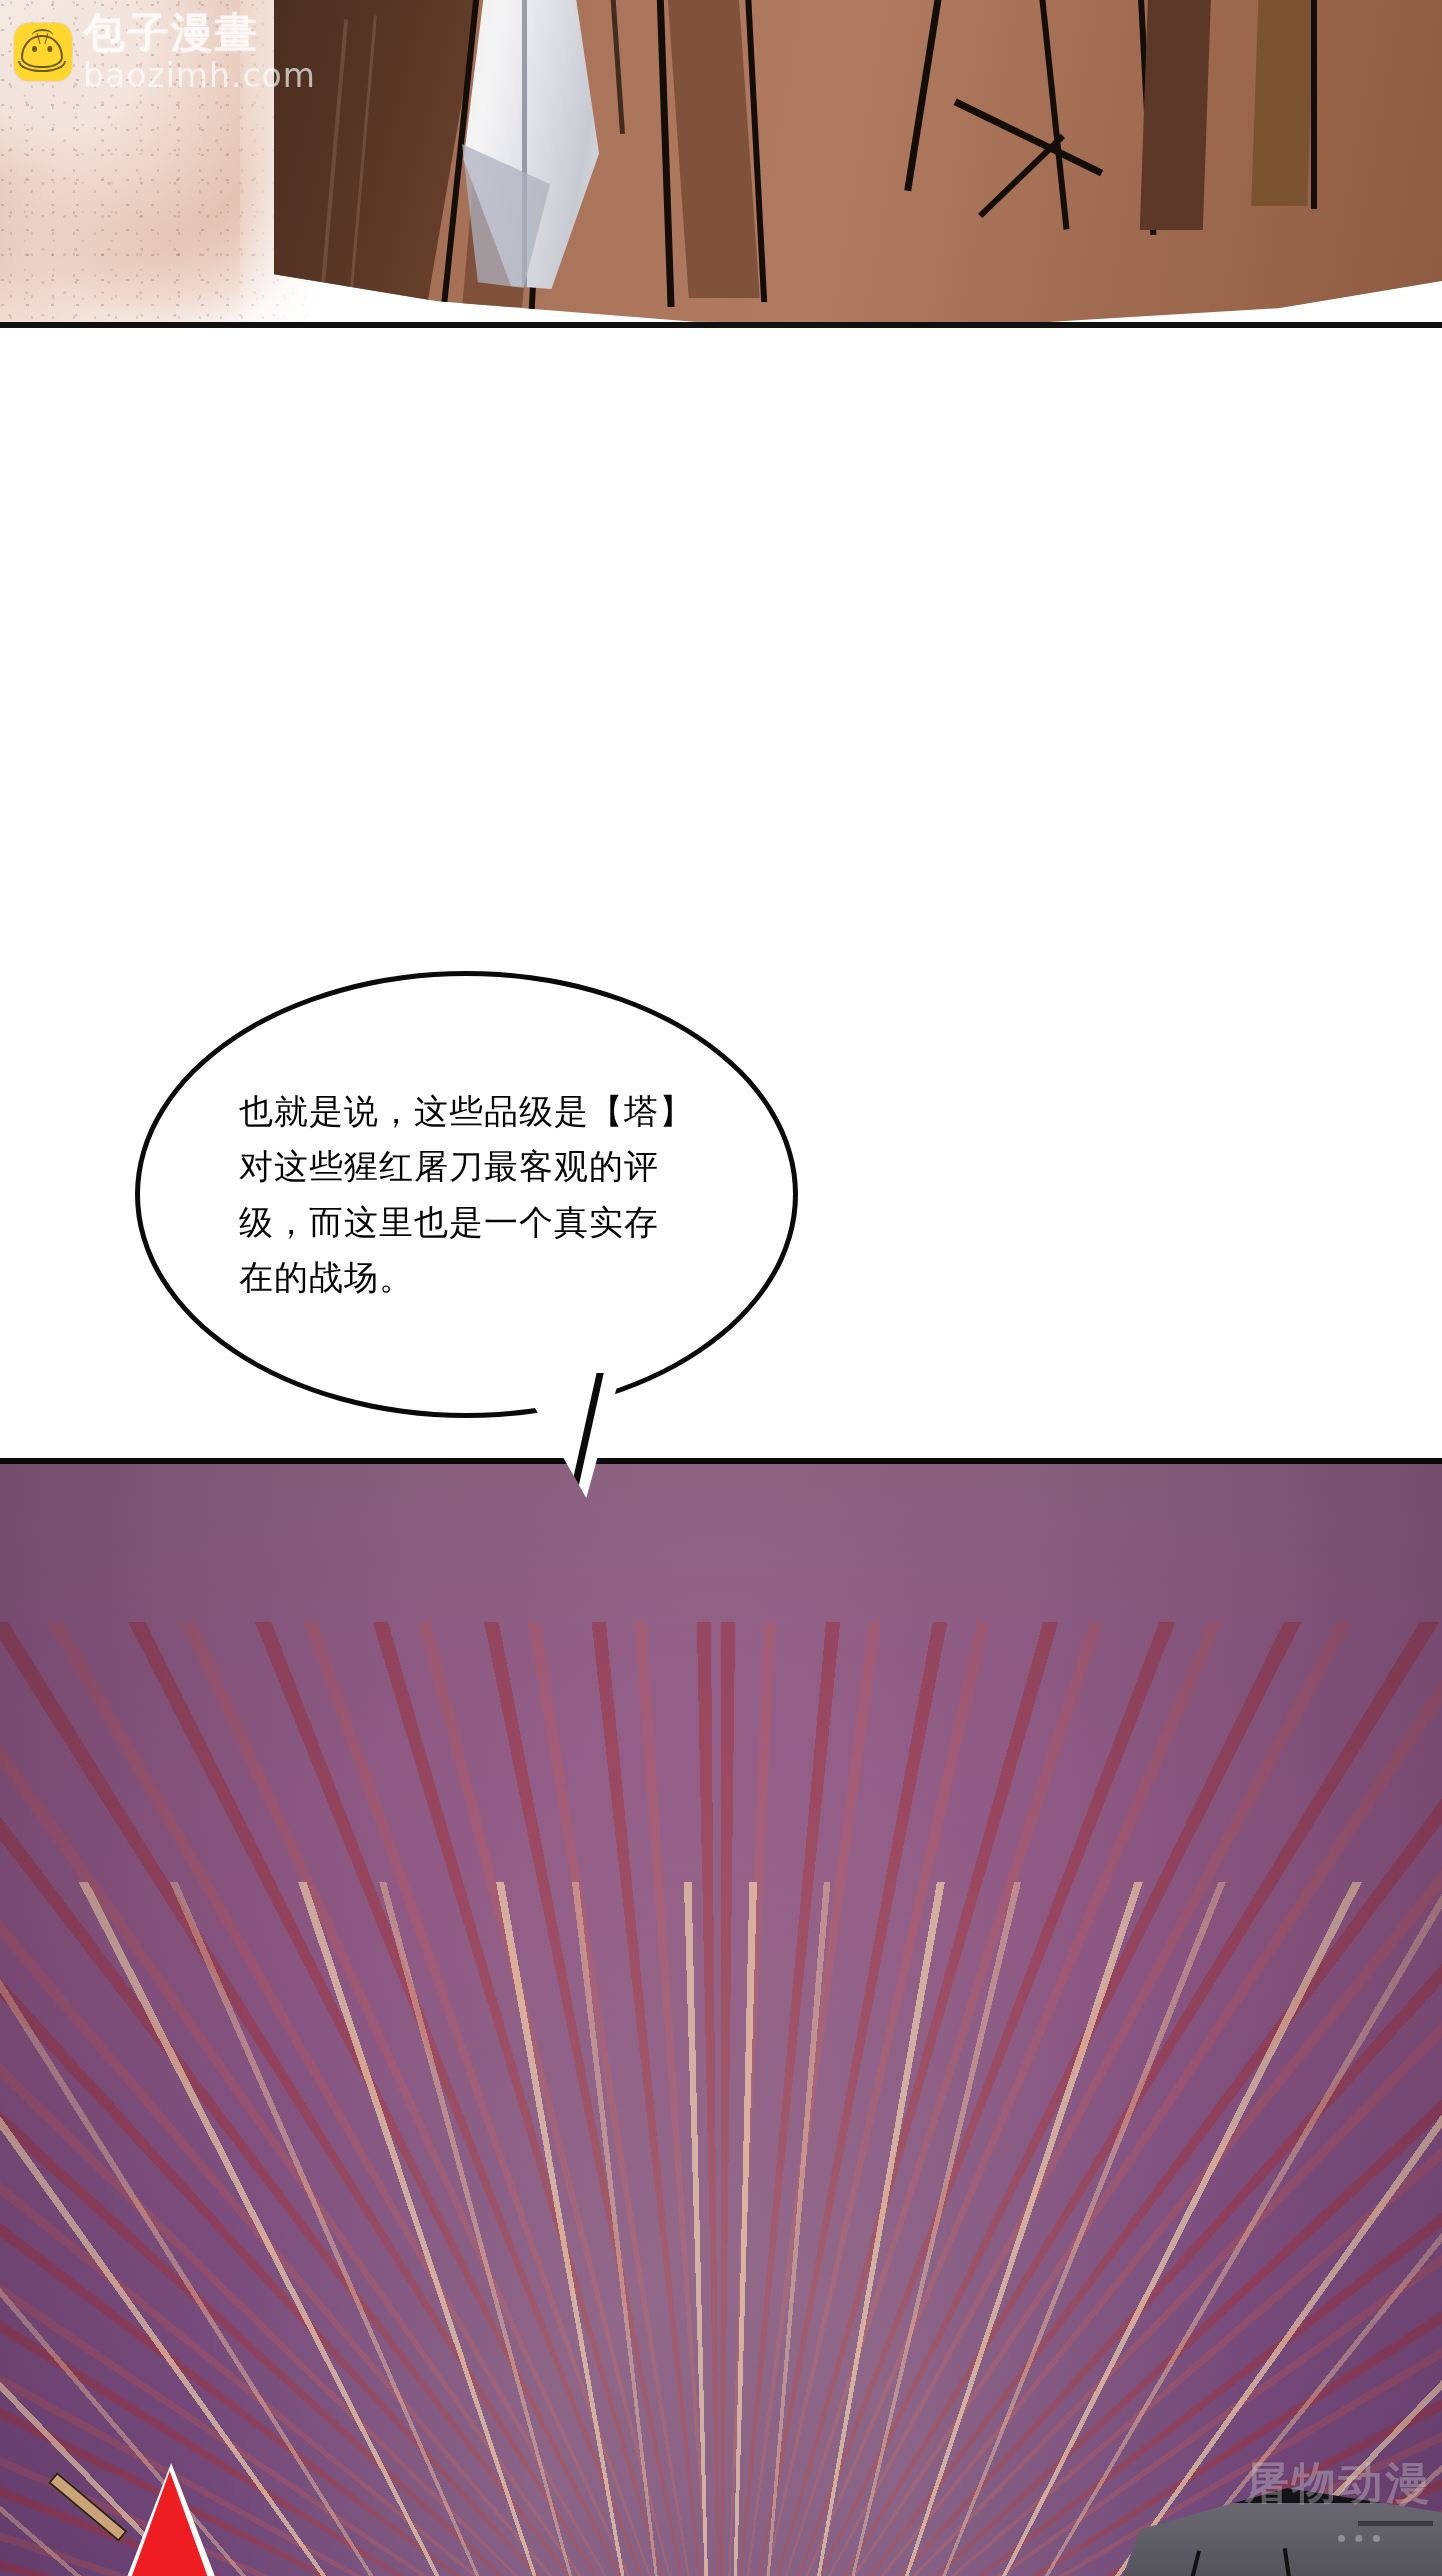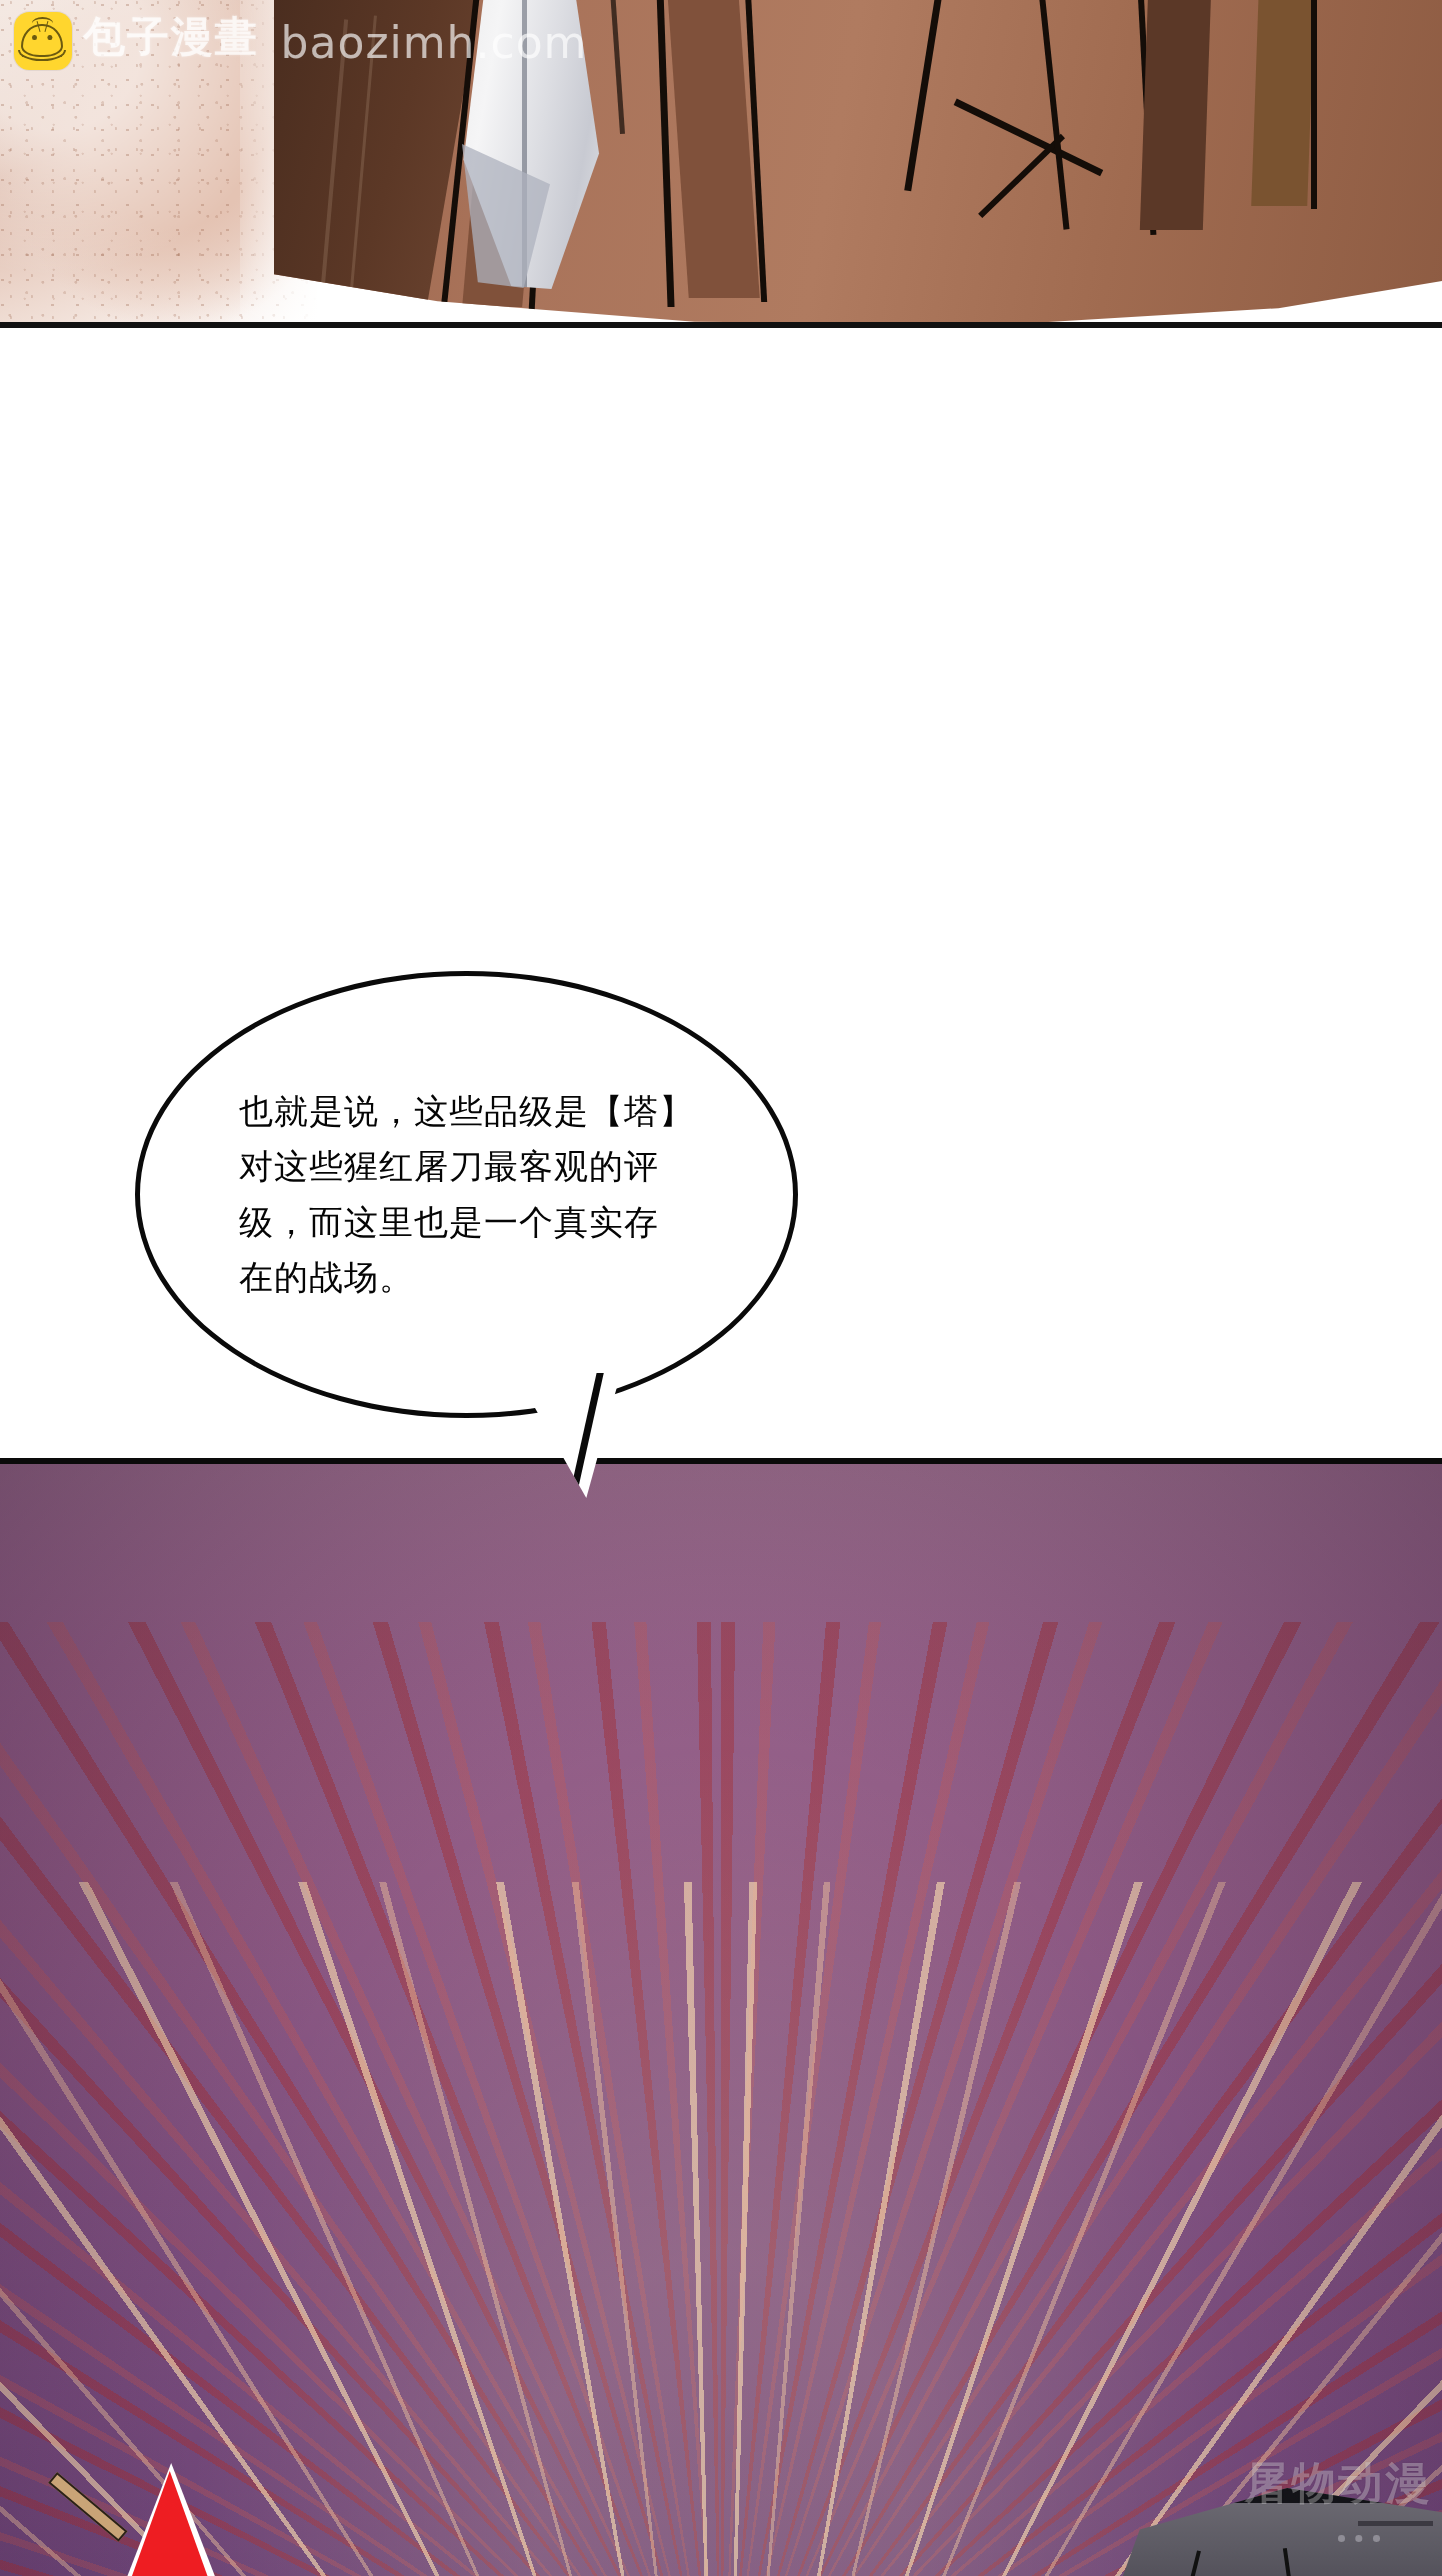--- a/index.html
+++ b/index.html
@@ -131,26 +131,26 @@
     border:2.3px solid #6b5a10; border-top:none;
     border-radius:0 0 50% 50%/0 0 100% 100%;
   }
   .wm-title{
     font-size:42px; line-height:1; letter-spacing:1.9px; font-weight:700;
     color:rgba(255,255,255,.72);
     text-shadow:0 0 2.9px rgba(255,255,255,.4);
     font-family:"DejaVu Sans","Liberation Sans",sans-serif;
   }
   .wm-url{
-    font-size:44px; line-height:1; letter-spacing:1px;
+    font-size:33px; line-height:1; letter-spacing:1px;
     color:rgba(255,255,255,.66);
     font-family:"DejaVu Sans","Liberation Sans",sans-serif;
     margin-top:5.8px;
   }
-  .wm-stack{ display:flex; flex-direction:row;gap:22px; }
+  .wm-stack{ display:flex; flex-direction:column; }
 
   
   .bubble{
     position:absolute;
     background:#ffffff;
     border:5.8px solid #0a0a0a;
     border-radius:50%;
     display:flex; align-items:center; justify-content:center;
   }
   .bubble-text{

